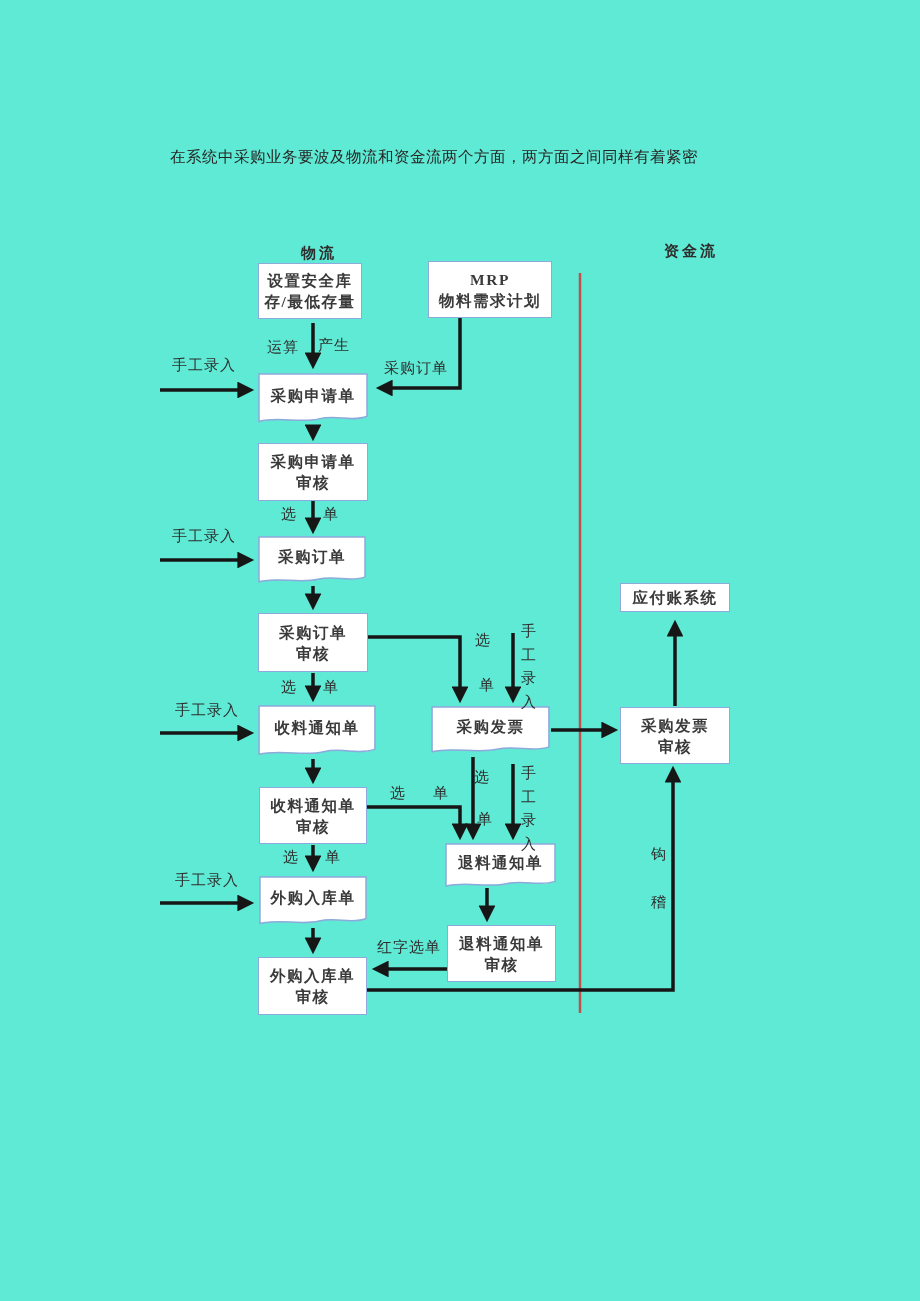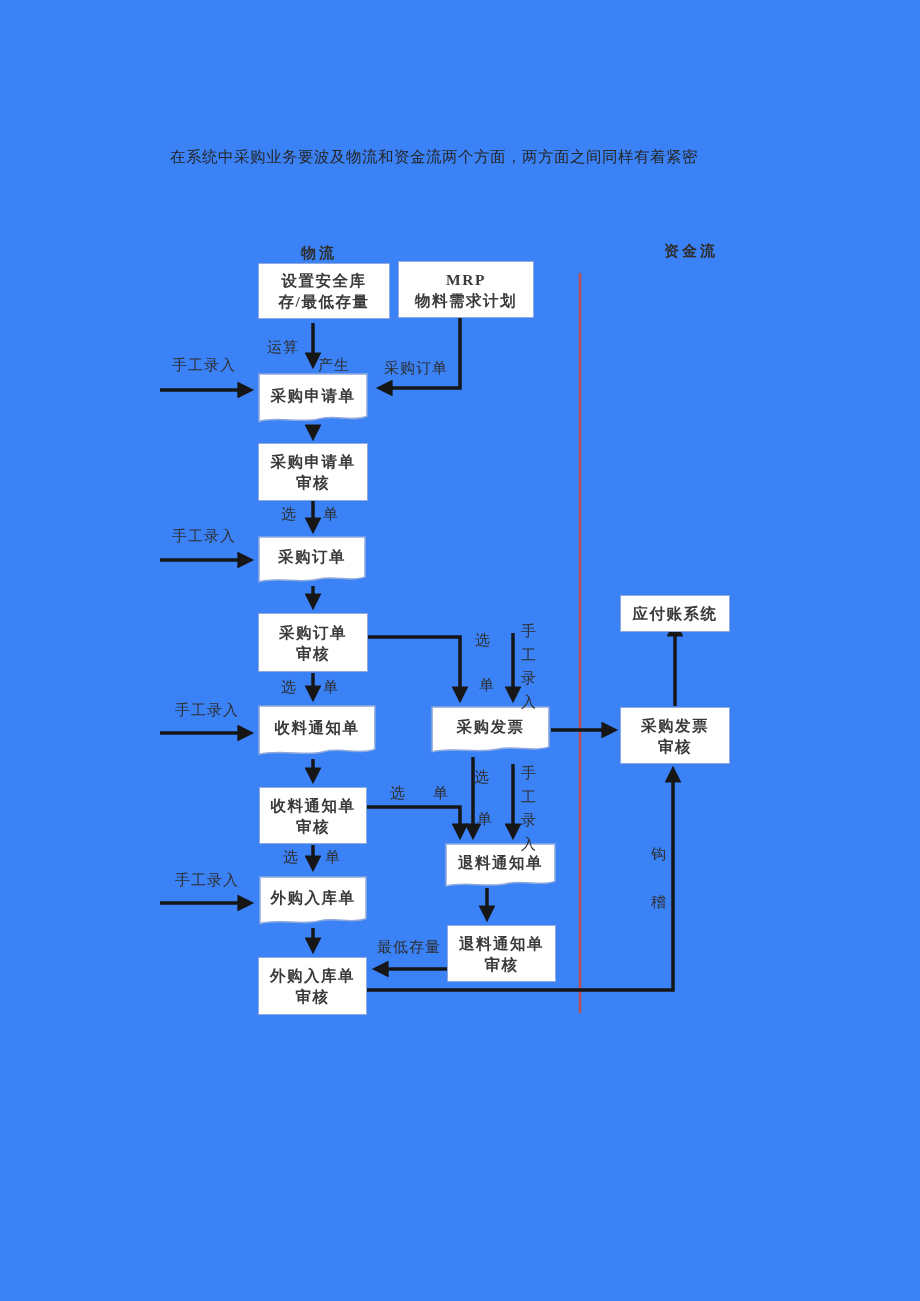--- a/index.html
+++ b/index.html
@@ -1,16 +1,16 @@
 <!DOCTYPE html>
 <html style="--box_border: #8ea9db; --arrow: #161616; --divider: #c0504d; --text: #3a3a3a;"><head>
 <meta charset="utf-8">
 <style>
   html,body{margin:0;padding:0;background:#fff}
-  .page{position:relative;width:920px;height:1301px;background:#3b82f6;overflow:hidden;
+  .page{position:relative;width:920px;height:1301px;background:#5eead4;overflow:hidden;
         font-family:"Liberation Serif","DejaVu Serif",serif;color:var(--text,#3a3a3a)}
   .intro{position:absolute;left:170px;top:147px;width:640px;margin:0;font-size:15.5px;
          color:#262626;letter-spacing:0.5px}
   .title{position:absolute;left:455px;top:205px;margin:0;font-size:22px;font-weight:400;
          color:#1f1f1f;letter-spacing:1.5px;white-space:nowrap}
   .lane{position:absolute;font-size:15px;font-weight:700;letter-spacing:3px;color:#2e2e2e;white-space:nowrap}
   .wires{position:absolute;left:0;top:0;pointer-events:none}
   .wire{stroke:var(--arrow,#161616);stroke-width:3.5;fill:none}
   .divider{stroke:var(--divider,#c0504d);stroke-width:2.5}
   .ahead{fill:var(--arrow,#161616)}
@@ -60,25 +60,25 @@
     <line class="wire" x1="551" y1="730" x2="614" y2="730" marker-end="url(#ah)"></line>
     <line class="wire" x1="675" y1="706" x2="675" y2="624" marker-end="url(#ah)"></line>
     <path class="wire" d="M367,807 L460,807 L460,836" marker-end="url(#ah)"></path>
     <line class="wire" x1="473" y1="757" x2="473" y2="836" marker-end="url(#ah)"></line>
     <line class="wire" x1="513" y1="764" x2="513" y2="836" marker-end="url(#ah)"></line>
     <line class="wire" x1="487" y1="888" x2="487" y2="918" marker-end="url(#ah)"></line>
     <line class="wire" x1="447" y1="969" x2="376" y2="969" marker-end="url(#ah)"></line>
     <path class="wire" d="M365,990 L673,990 L673,770" marker-end="url(#ah)"></path>
   </svg>
 
-  <div class="node rect" style="left:258px;top:263px;width:132px;height:56px">
+  <div class="node rect" style="left:258px;top:263px;width:104px;height:56px">
     <span class="nt">设置安全库
 存/最低存量</span>
   </div>
-  <div class="node rect" style="left:398px;top:261px;width:136px;height:57px">
+  <div class="node rect" style="left:428px;top:261px;width:124px;height:57px">
     <span class="nt">MRP
 物料需求计划</span>
   </div>
 
   <div class="node doc" style="left:258px;top:373px;width:110px;height:53px">
     <svg class="docshape" viewBox="0 0 110 52" preserveAspectRatio="none">
       <path class="docpath" vector-effect="non-scaling-stroke" d="M1,1 L109,1 L109,42.5 C94,48.5 79,40.5 61,45 C43,49.5 20,42.5 1,47.5 Z"></path>
     </svg>
     <span class="nt">采购申请单</span>
   </div>
@@ -127,45 +127,45 @@
     <svg class="docshape" viewBox="0 0 110 52" preserveAspectRatio="none">
       <path class="docpath" vector-effect="non-scaling-stroke" d="M1,1 L109,1 L109,42.5 C94,48.5 79,40.5 61,45 C43,49.5 20,42.5 1,47.5 Z"></path>
     </svg>
     <span class="nt">退料通知单</span>
   </div>
   <div class="node rect" style="left:447px;top:925px;width:109px;height:57px">
     <span class="nt">退料通知单
 审核</span>
   </div>
 
-  <div class="node rect" style="left:620px;top:595px;width:110px;height:37px">
+  <div class="node rect" style="left:620px;top:583px;width:110px;height:29px">
     <span class="nt">应付账系统</span>
   </div>
   <div class="node rect" style="left:620px;top:707px;width:110px;height:57px">
     <span class="nt">采购发票
 审核</span>
   </div>
 
   <div class="lbl" style="left:172px;top:356px">手工录入</div>
   <div class="lbl" style="left:267px;top:338px">运算</div>
-  <div class="lbl" style="left:318px;top:356px">产生</div>
+  <div class="lbl" style="left:318px;top:336px">产生</div>
   <div class="lbl" style="left:384px;top:359px">采购订单</div>
   <div class="lbl" style="left:281px;top:505px">选</div>
   <div class="lbl" style="left:323px;top:505px">单</div>
   <div class="lbl" style="left:172px;top:527px">手工录入</div>
   <div class="lbl" style="left:281px;top:678px">选</div>
   <div class="lbl" style="left:323px;top:678px">单</div>
   <div class="lbl" style="left:175px;top:701px">手工录入</div>
   <div class="lbl" style="left:283px;top:848px">选</div>
   <div class="lbl" style="left:325px;top:848px">单</div>
   <div class="lbl" style="left:175px;top:871px">手工录入</div>
   <div class="lbl" style="left:475px;top:631px">选</div>
   <div class="lbl" style="left:479px;top:676px">单</div>
   <div class="lbl vert" style="left:520px;top:620px">手工录入</div>
   <div class="lbl" style="left:390px;top:784px">选</div>
   <div class="lbl" style="left:433px;top:784px">单</div>
   <div class="lbl" style="left:474px;top:768px">选</div>
   <div class="lbl" style="left:477px;top:810px">单</div>
   <div class="lbl vert" style="left:520px;top:762px">手工录入</div>
-  <div class="lbl" style="left:377px;top:938px">最低存量</div>
+  <div class="lbl" style="left:377px;top:938px">红字选单</div>
   <div class="lbl vert wide" style="left:650px;top:830px">钩稽</div>
 
 </div>
 
 </body></html>

